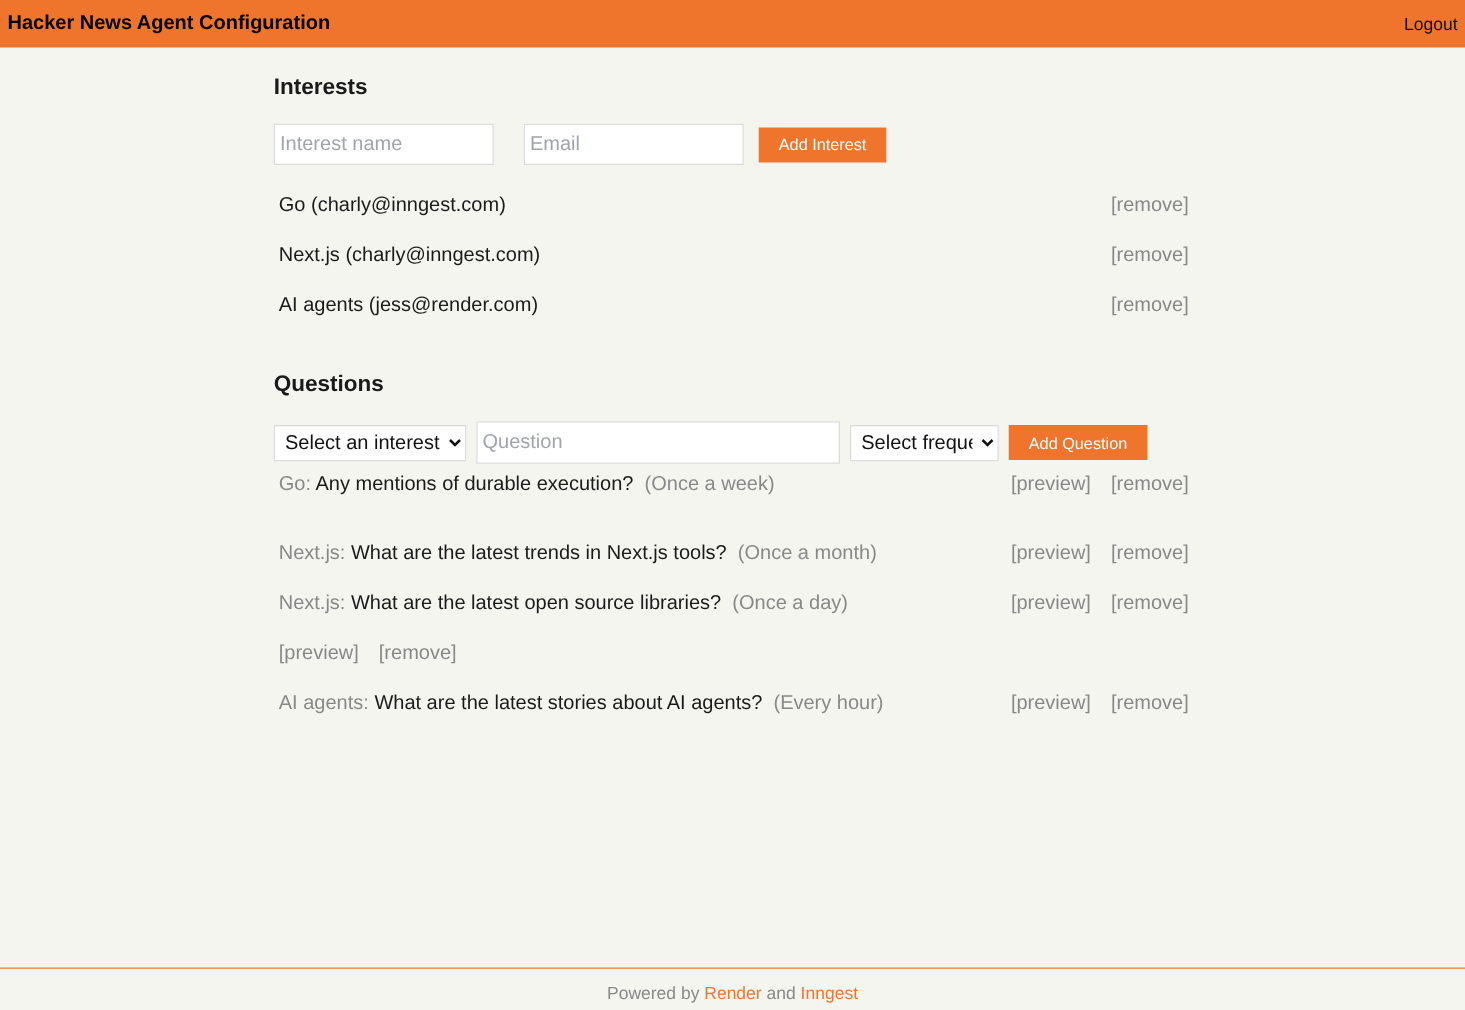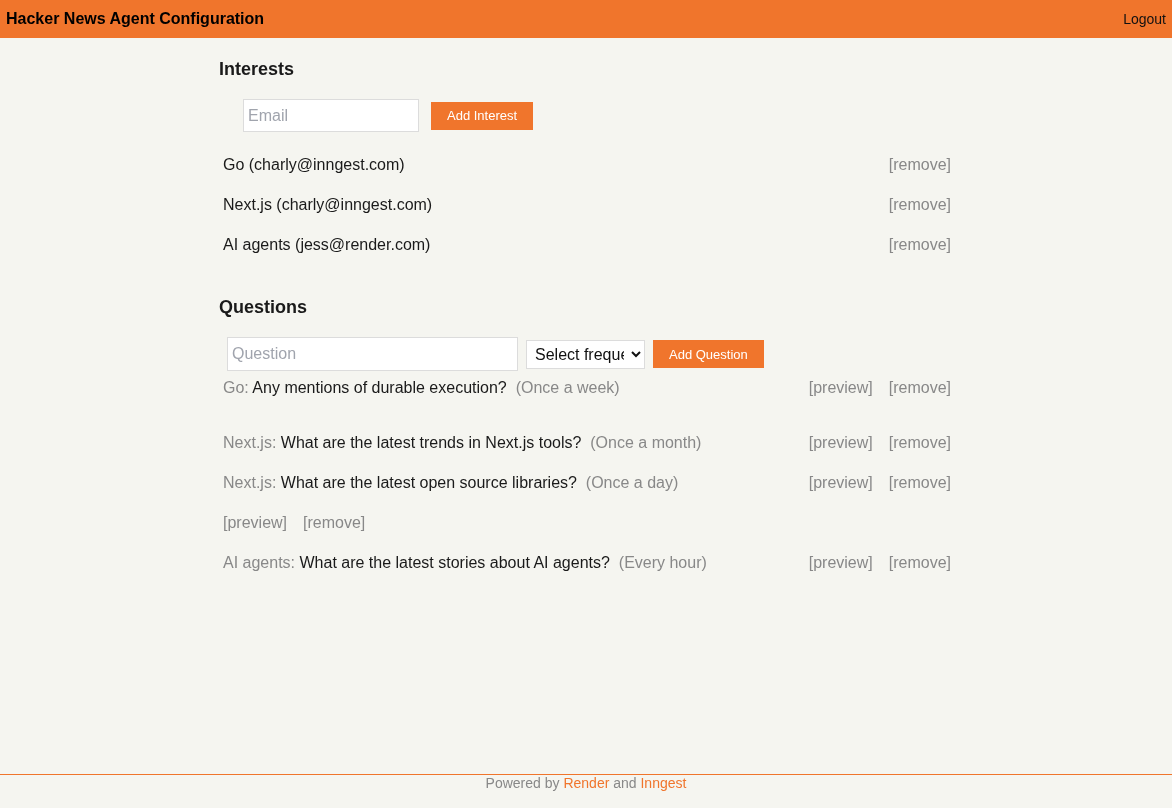--- a/index.html
+++ b/index.html
@@ -33,56 +33,60 @@
   .list-item {
     position:absolute; left:4px; width:728px; display:flex; justify-content:space-between;
     font-size:16px; line-height:20px;
   }
   .muted { color:#888; }
   .link { color:#888; cursor:pointer; }
   .actions { display:flex; gap:16px; }
   .footer {
     position:absolute; left:0; top:774px; width:1172px; height:34px;
     border-top:1px solid #f0752c; text-align:center; font-size:14px; color:#888;
-    box-sizing:border-box; 
+    box-sizing:border-box; padding-top:11px;
   }
   .footer a { color:#f0752c; text-decoration:none; }
 </style>
 </head>
 <body>
 
 <div class="topbar">
   <span class="title">Hacker News Agent Configuration</span>
   <span class="logout">Logout</span>
 </div>
 
 <div class="main">
   <h2 style="top:59px;">Interests</h2>
 
   <div class="row-form" style="top:99px; left:0;">
+    <input class="txt" style="width: 176px;" placeholder="Interest name">
     <input class="txt" style="width: 176px; margin-left: 24px;" placeholder="Email">
     <button class="btn" style="margin-left:12px;">Add Interest</button>
   </div>
 
   <div class="list-item" style="top:155px;">
     <span>Go (charly@inngest.com)</span>
     <span class="link">[remove]</span>
   </div>
   <div class="list-item" style="top:195px;">
     <span>Next.js (charly@inngest.com)</span>
     <span class="link">[remove]</span>
   </div>
   <div class="list-item" style="top:235px;">
     <span>AI agents (jess@render.com)</span>
     <span class="link">[remove]</span>
   </div>
 
   <h2 style="top:297px;">Questions</h2>
 
   <div class="row-form" style="top:337px; left:0;">
+    <select class="sel" style="width:154px;">
+      <option>Select an interest</option>
+    </select>
     <input class="txt" style="width: 291px; height: 34px; margin-left: 8px;" placeholder="Question">
     <select class="sel" style="width:119px; margin-left:8px;">
       <option>Select frequency</option>
     </select>
     <button class="btn" style="margin-left:8px;">Add Question</button>
   </div>
 
   <div class="list-item" style="top:378px;">
     <span><span class="muted">Go:</span> <span>Any mentions of durable execution?</span>&nbsp; <span class="muted">(Once a week)</span></span>
     <span class="actions">

